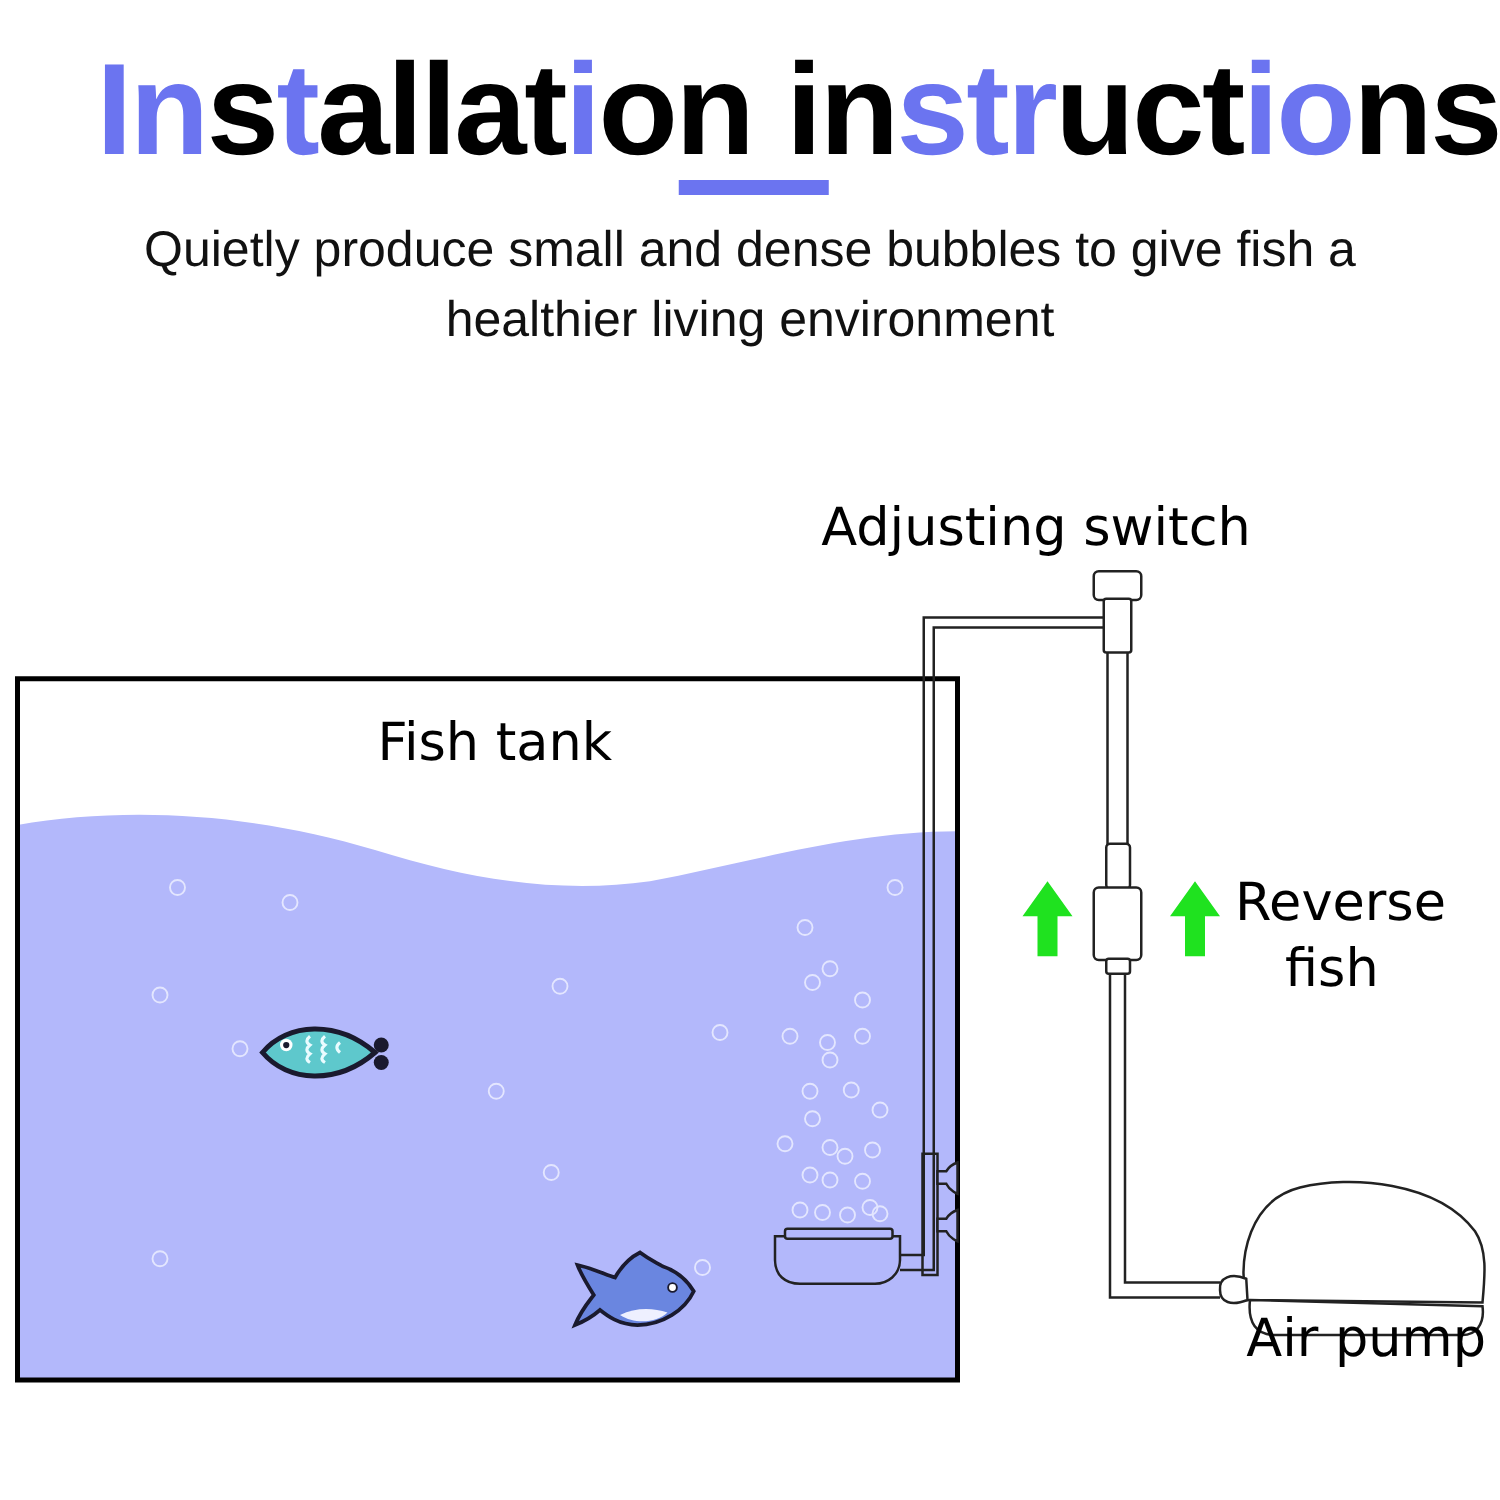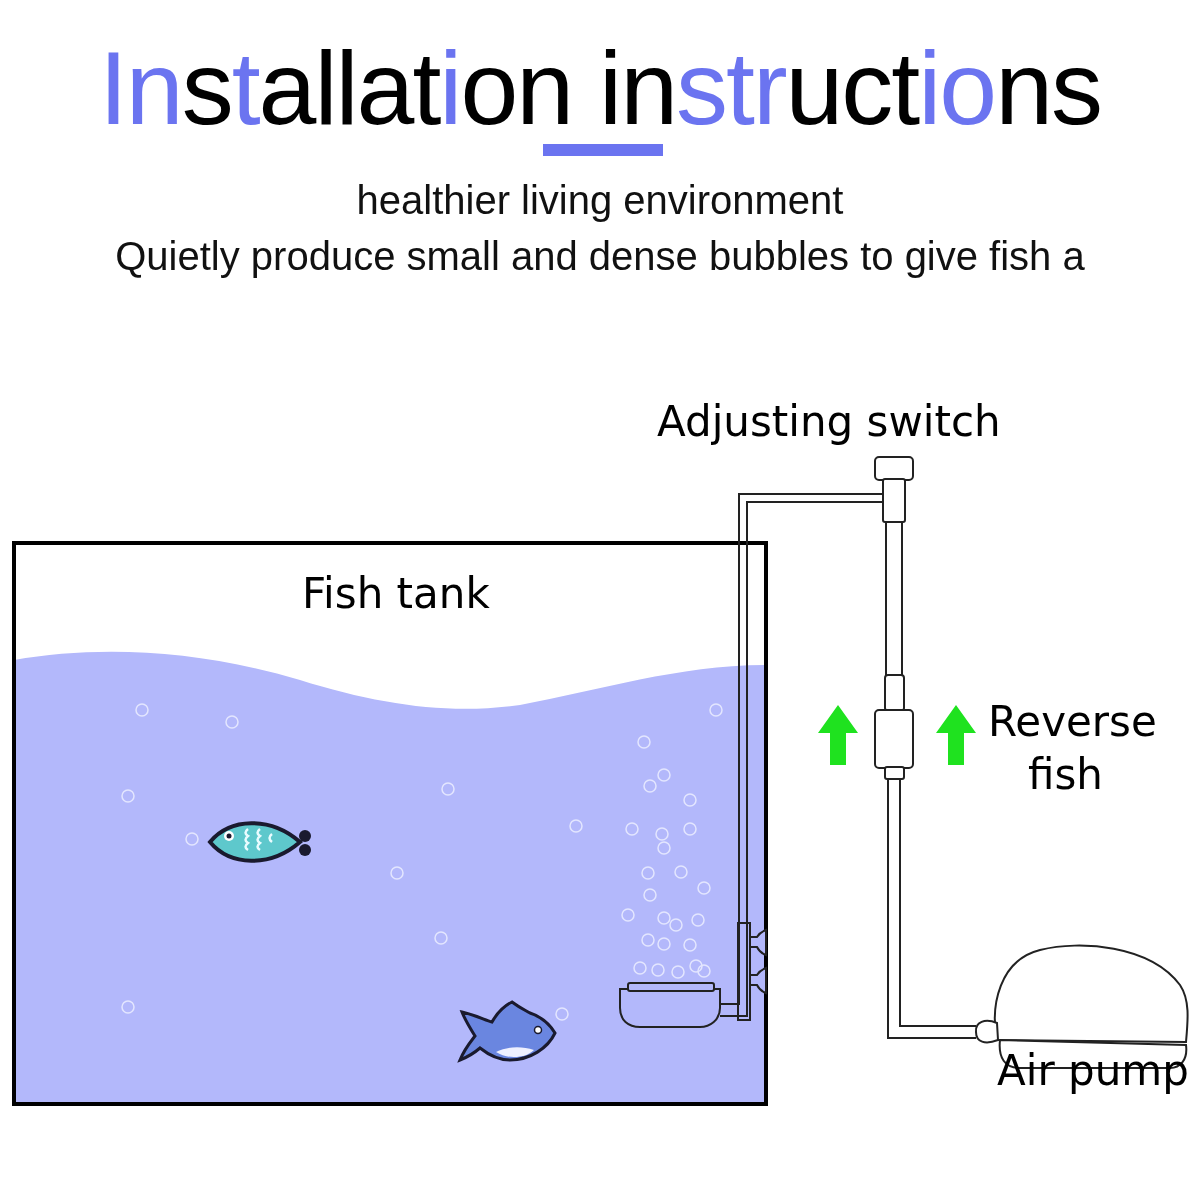--- a/index.html
+++ b/index.html
@@ -1,34 +1,34 @@
 <!DOCTYPE html>
 <html><head>
 <meta charset="utf-8">
 <style>
   html, body { margin: 0; padding: 0; background: #ffffff; }
   body { width: 1200px; height: 1200px; position: relative; overflow: hidden; font-family: "Liberation Sans", sans-serif; }
-  .title { position: absolute; top: 28px; left: 0; width: 1200px; text-align: center; font-family: "Liberation Sans", sans-serif; font-weight: normal; font-size: 104px; letter-spacing: -2px; line-height: 120px; color: #000; }
+  .title { position: absolute; top: 28px; left: 0; width: 1200px; text-align: right; font-family: "Liberation Sans", sans-serif; font-weight: bold; font-size: 104px; letter-spacing: -2px; line-height: 120px; color: #000; }
   .title .hl { color: #6b74f0; }
   .title-bar { position: absolute; left: 543px; top: 144px; width: 120px; height: 12px; background: #6b74f0; }
   .subtitle { position: absolute; top: 172px; left: 40px; width: 1120px; text-align: center; font-family: "Liberation Sans", sans-serif; font-size: 40px; line-height: 56px; color: #111; }
   .label { position: absolute; font-family: "DejaVu Sans", sans-serif; font-size: 42px; color: #000; line-height: 52px; white-space: nowrap; margin-top: 16px; }
   svg.diagram { position: absolute; left: 0; top: 0; }
 </style>
 </head>
 <body>
 
 <div class="title">
   <span class="hl">In</span><span>s</span><span class="hl">t</span><span>allat</span><span class="hl">i</span><span>on in</span><span class="hl">str</span><span>uct</span><span class="hl">io</span><span>ns</span>
 </div>
 <div class="title-bar"></div>
 
 <div class="subtitle">
+  <div>Quietly produce small and dense bubbles to give fish a</div>
   <div>healthier living environment</div>
-  <div>Quietly produce small and dense bubbles to give fish a</div>
 </div>
 
 <svg class="diagram" width="1200" height="1200" viewBox="0 0 1200 1200">
 
   <path d="M14,660 C100,645 200,650 300,680 C380,705 450,715 520,705 C600,690 680,665 766,665 L766,1104 L14,1104 Z" fill="#b3b8fb"></path>
 
   <rect x="14" y="543" width="752" height="561" fill="none" stroke="#000" stroke-width="4"></rect>
 
   <g fill="none" stroke="#222" stroke-width="2">
     <path d="M739,924 L739,494 L884,494"></path>

